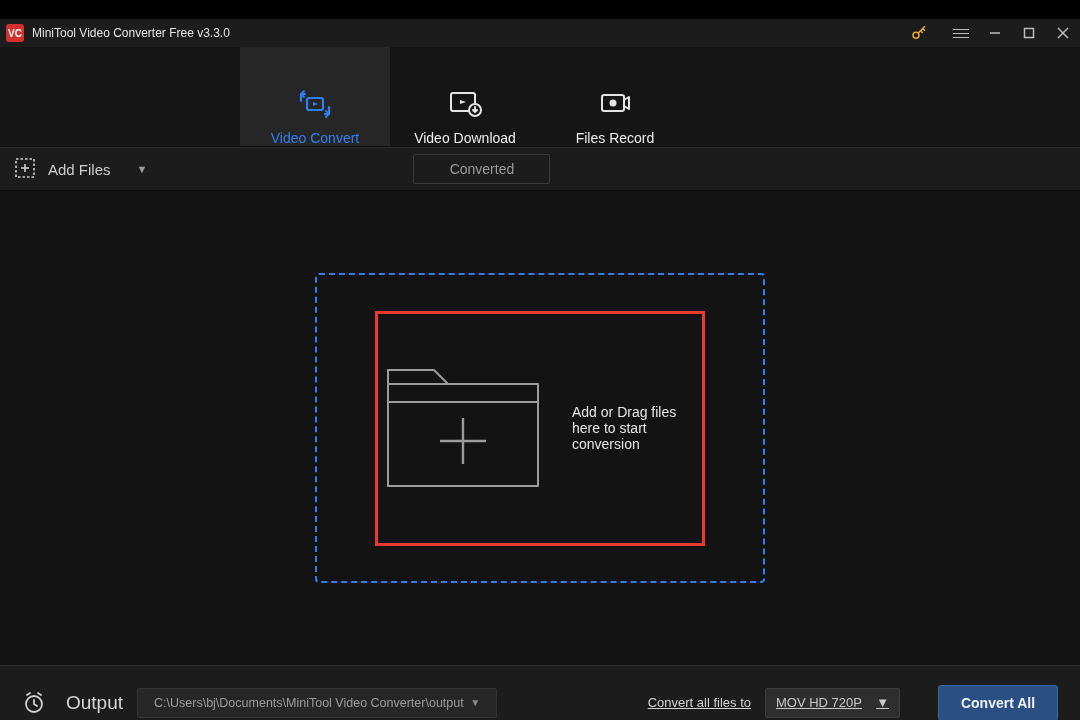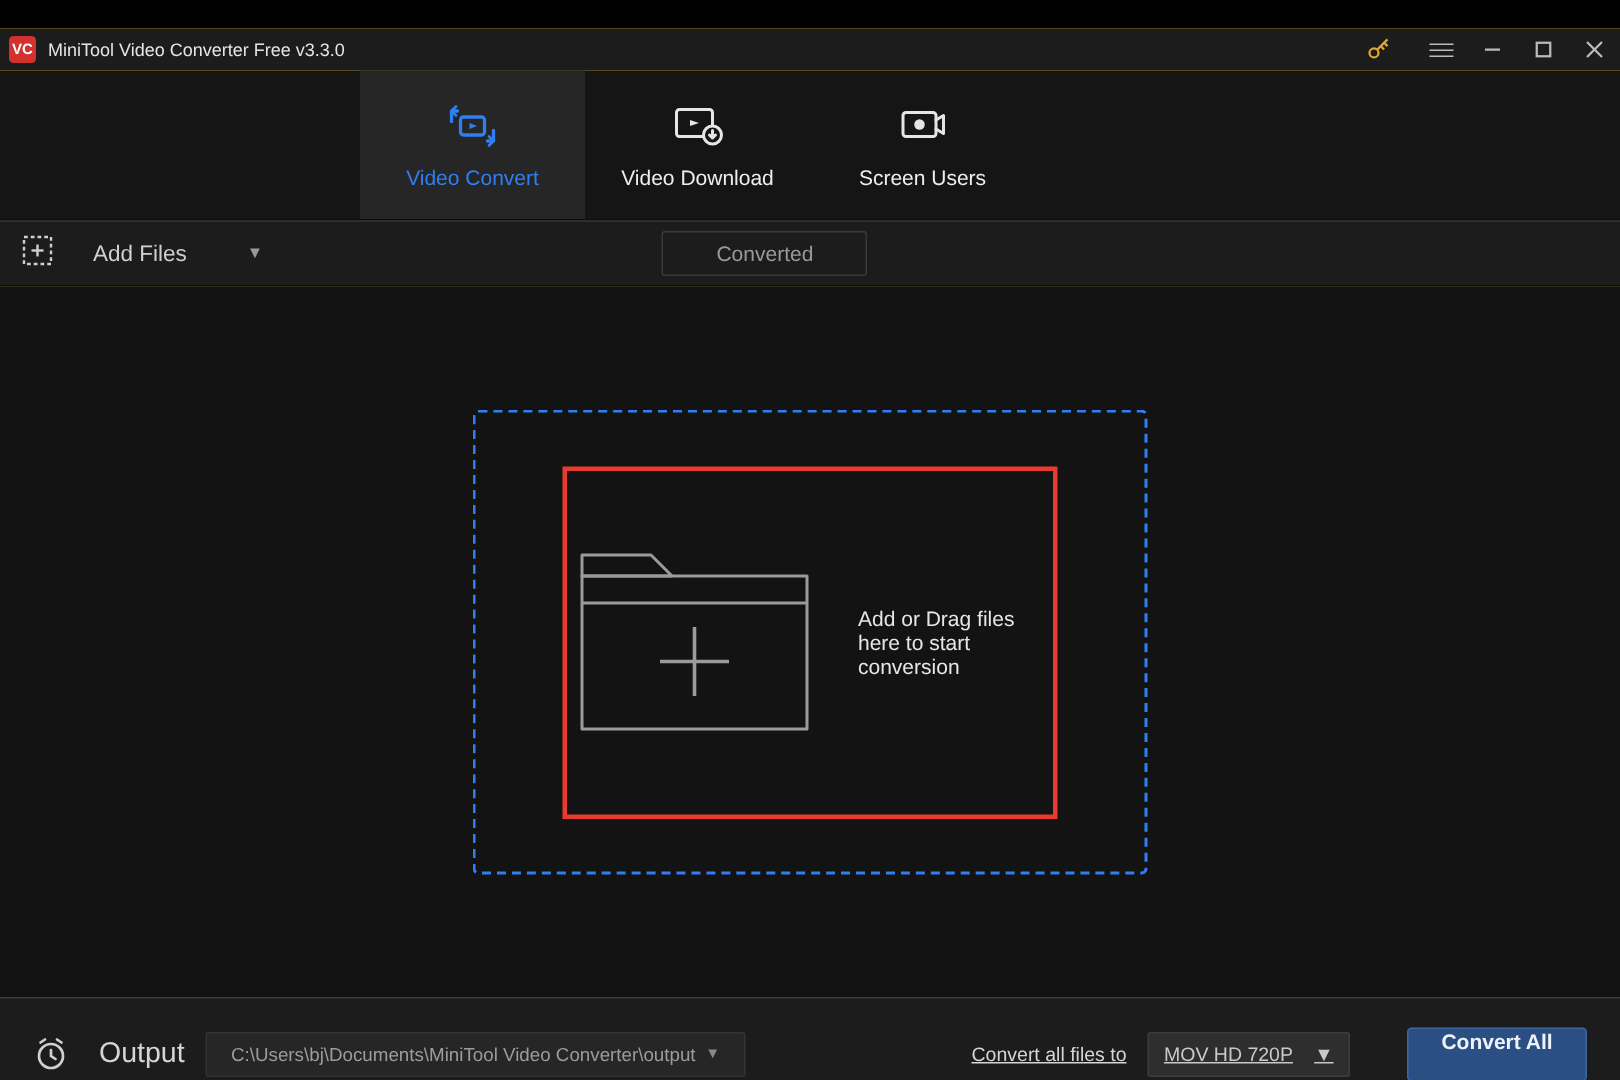--- a/index.html
+++ b/index.html
@@ -11,46 +11,46 @@
 .titlebar .logo { width: 18px; height: 18px; background: #d2312d; border-radius: 3px; display: flex; align-items: center; justify-content: center; margin-right: 8px; font-size: 10px; font-weight: bold; color: #fff; }
 .titlebar .title { flex: 0 0 auto; }
 .titlebar .spacer { flex: 1 1 auto; }
 .titlebar .key { margin-right: 16px; display:flex; align-items:center; }
 .titlebar .winbtn { width: 34px; height: 28px; display: flex; align-items: center; justify-content: center; color: #bbb; }
 .titlebar .hamburger { width:34px; display:flex; flex-direction:column; align-items:center; justify-content:center; gap:3px;}
 .titlebar .hamburger span{ width:16px; height:1px; background:#bbb;}
 
 
 .maintabs { height: 100px; background: #151515; display: flex; align-items: stretch; padding-left: 240px; gap:0px; border-bottom:1px solid #0d0d0d;}
-.maintab { width: 150px; display: flex; flex-direction: column; align-items: center; justify-content: center; gap: 10px; font-size: 14px; color: #eee; cursor:pointer;}
+.maintab { width: 150px; display: flex; flex-direction: column; align-items: center; justify-content: flex-end; gap: 10px; font-size: 14px; color: #eee; cursor:pointer;}
 .maintab.active { background: #262626; color: #2f7ff3; }
 .maintab .iconwrap { height: 32px; display:flex; align-items:center; justify-content:center; }
 
 
 .subbar { height: 44px; background: #1c1c1c; display: flex; align-items: center; padding: 0 14px; border-top:1px solid #2c2c2c; border-bottom:1px solid #0d0d0d;}
-.addfiles { display:flex; align-items:center; gap:26px; color:#cfcfcf; font-size:15px; cursor:pointer; }
+.addfiles { display:flex; align-items:center; gap:12px; color:#cfcfcf; font-size:15px; cursor:pointer; }
 .addfiles .chev { margin-left:14px; color:#999; font-size:11px;}
 .segmented { margin-left: 266px; display:flex; border:1px solid #3a3a3a; border-radius:2px; height:30px; }
 .segmented .seg { width:135px; display:flex; align-items:center; justify-content:center; font-size:14px; color:#9a9a9a; cursor:pointer; }
 .segmented .seg.active { background:#373737; color:#fff; font-weight:600;}
 
 
 .workspace { flex:1 1 auto; background:#131313; display:flex; align-items:center; justify-content:center; }
 .droparea { width: 450px; height: 310px; border: 2px dashed #2f7ff3; border-radius: 4px; display:flex; align-items:center; justify-content:center; }
 .dropinner { width: 330px; height: 235px; border: 3px solid #e93a2f; display:flex; flex-direction:row; align-items:center; justify-content:center; gap:24px; }
 .droptext { font-size:14px; color:#e6e6e6; }
 
 
 .bottombar { height: 74px; background: #1c1c1c; display:flex; align-items:center; padding: 0 22px; gap:14px; border-top:1px solid #2c2c2c;}
 .outputlabel { font-size:19px; color:#d5d5d5; }
 .pathbox { width: 360px; height:30px; background:#262626; border:1px solid #333; border-radius:2px; display:flex; align-items:center; padding:0 16px; font-size:12.5px; color:#9c9c9c; justify-content:space-between;}
 .pathbox .chev { font-size:10px; color:#888;}
 .convertlabel { font-size:13px; color:#d5d5d5; margin-left:auto;text-decoration:underline; }
 .formatselect { width:135px; height:30px; background:#2e2e2e; border:1px solid #3d3d3d; border-radius:2px; display:flex; align-items:center; padding:0 10px; font-size:13px; color:#c9c9c9; justify-content:space-between;text-decoration:underline;}
-.convertall { width:120px; height:36px; background:#2b4f82; border:1px solid #3b66a3; border-radius:3px; display:flex; justify-content:center; color:#eef3fb; font-size:14px; font-weight:600; margin-left:24px; cursor:pointer;}
+.convertall { width:120px; height:36px; background:#2b4f82; border:1px solid #3b66a3; border-radius:3px; display:flex; align-items:center; justify-content:center; color:#eef3fb; font-size:14px; font-weight:600; margin-left:24px; cursor:pointer;}
 .clockicon { display:flex; align-items:center; justify-content:center; margin-right:6px;}
 </style>
 </head>
 <body>
 
 <div class="app">
 
   <div class="titlebar">
     <div class="logo">VC</div>
     <div class="title">MiniTool Video Converter Free v3.3.0</div>
@@ -110,21 +110,21 @@
       <span>Video Download</span>
     </div>
     <div class="maintab">
       <div class="iconwrap">
         <svg width="34" height="26" viewBox="0 0 34 26" fill="none" stroke="#e5e5e5" stroke-width="2" stroke-linecap="round" stroke-linejoin="round">
           <rect x="4" y="4" width="22" height="16" rx="2"></rect>
           <circle cx="15" cy="12" r="3.5" fill="#e5e5e5" stroke="none"></circle>
           <path d="M26 9 L31 6 L31 18 L26 15"></path>
         </svg>
       </div>
-      <span>Screen Users</span>
+      <span>Files Record</span>
     </div>
   </div>
 
   <div class="subbar">
     <div class="addfiles">
       <span>
         <svg width="22" height="22" viewBox="0 0 22 22" fill="none" stroke="#cfcfcf" stroke-width="1.6">
           <rect x="2" y="2" width="18" height="18" stroke-dasharray="2.5 2"></rect>
           <line x1="11" y1="7" x2="11" y2="15"></line>
             <line x1="7" y1="11" x2="15" y2="11"></line>

